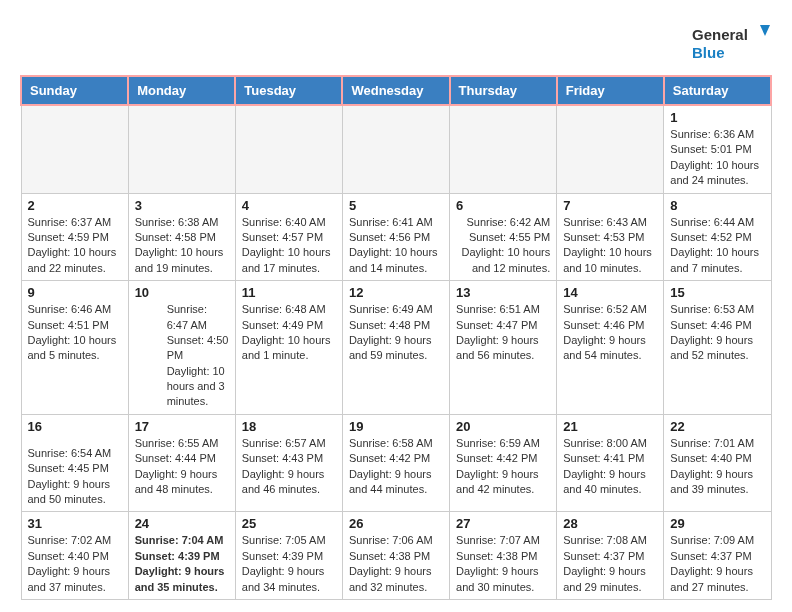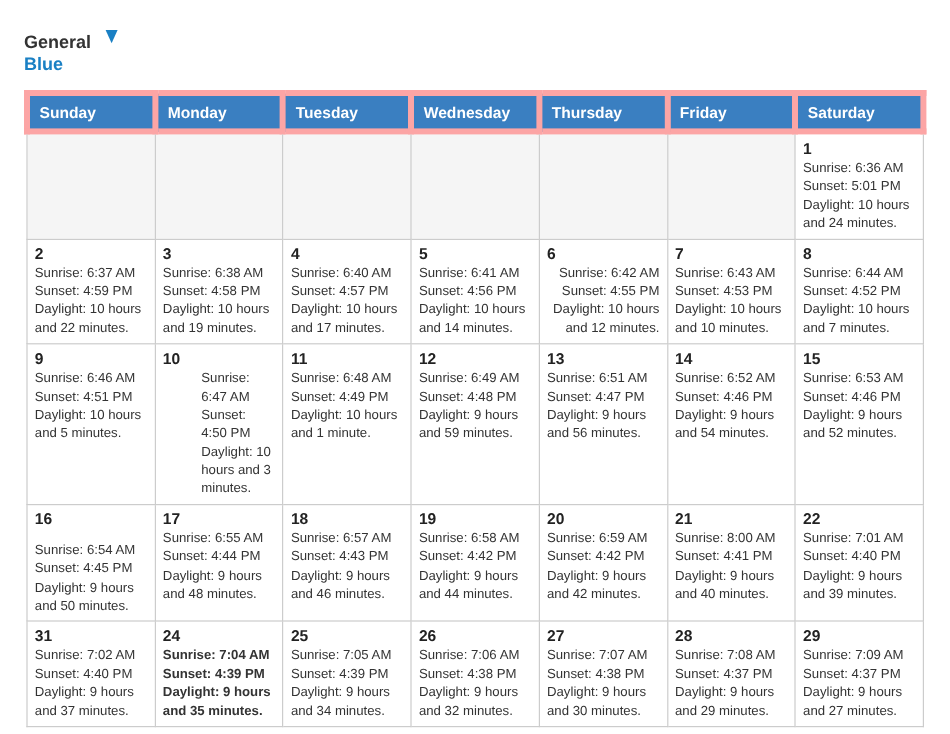--- a/index.html
+++ b/index.html
@@ -5,21 +5,21 @@
     * { box-sizing: border-box; margin: 0; padding: 0; }
     body {
       font-family: Arial, sans-serif;
       background: #fff;
       width: 792px;
       min-height: 612px;
       padding: 20px;
     }
     .header-section {
       display: flex;
-      justify-content: flex-start;
+      justify-content: flex-end;
       align-items: flex-start;
       margin-bottom: 10px;
     }
     .logo {
       display: flex;
       align-items: center;
       gap: 4px;
     }
     .title-section {
       text-align: right;
@@ -38,21 +38,21 @@
       border-collapse: collapse;
       border: 1px solid #ccc;
     }
     .calendar-table th {
       background-color: #3a7fc1;
       color: #fff;
       font-size: 13px;
       font-weight: bold;
       padding: 6px 8px;
       text-align: left;
-      border: 5px solid #fca5a5;
+      border: 2px solid #fca5a5;
     }
     .calendar-table td {
       vertical-align: top;
       padding: 4px 6px;
       border: 1px solid #ccc;
       width: calc(100% / 7);
       min-height: 80px;
       font-size: 11px;
       color: #333;
       background: #fff;

